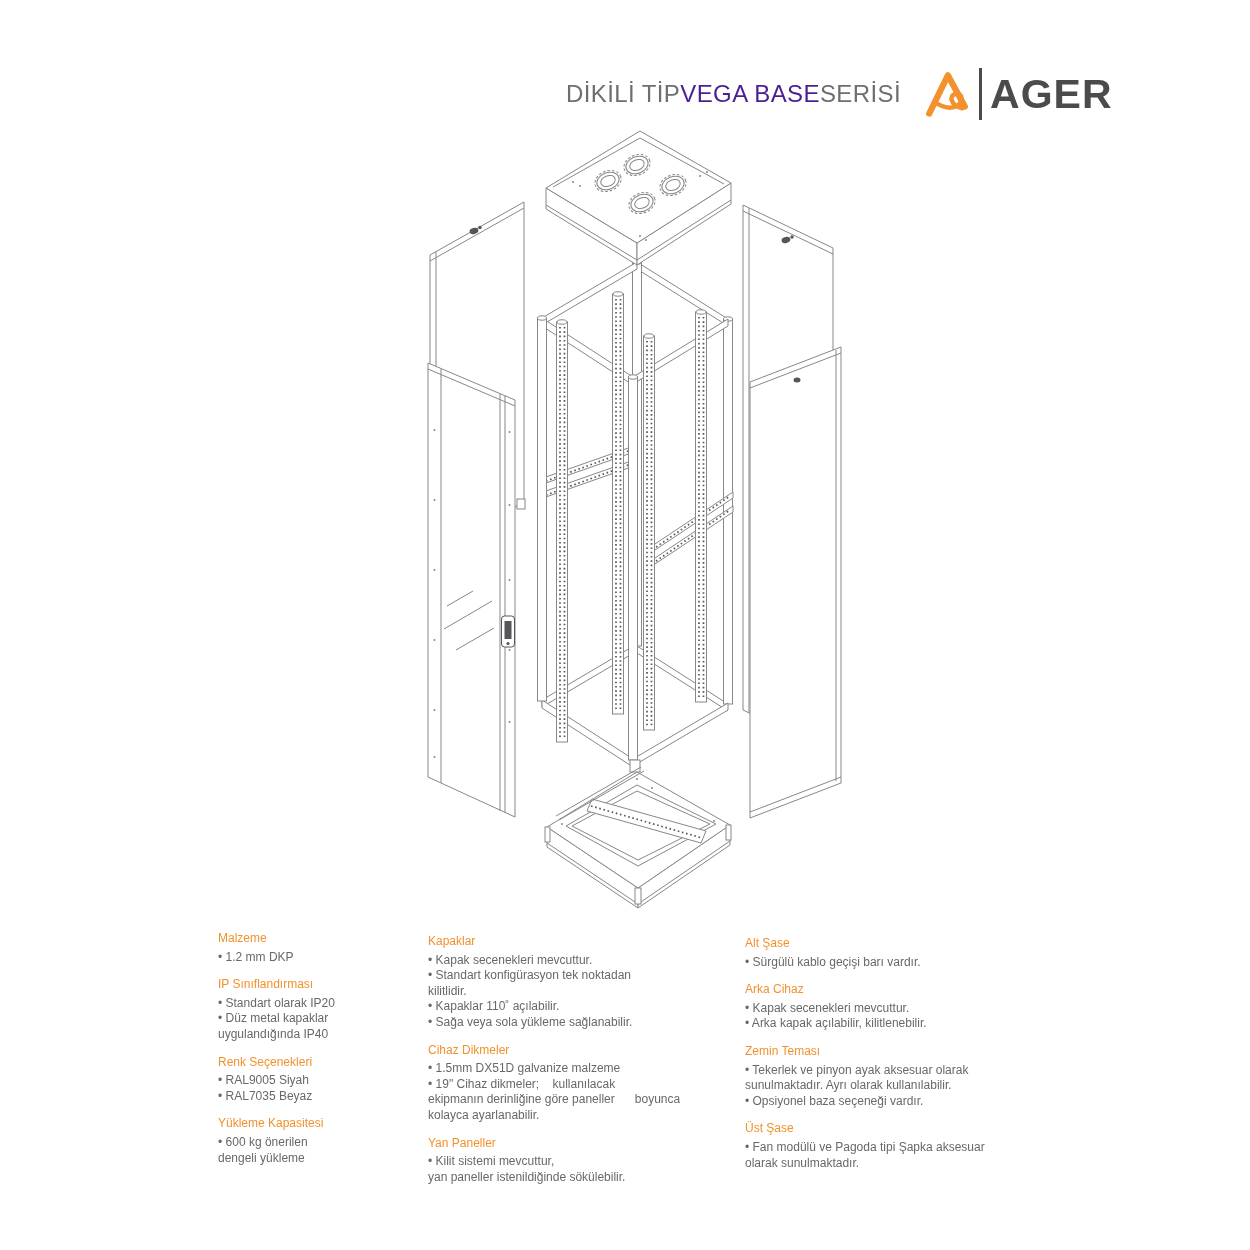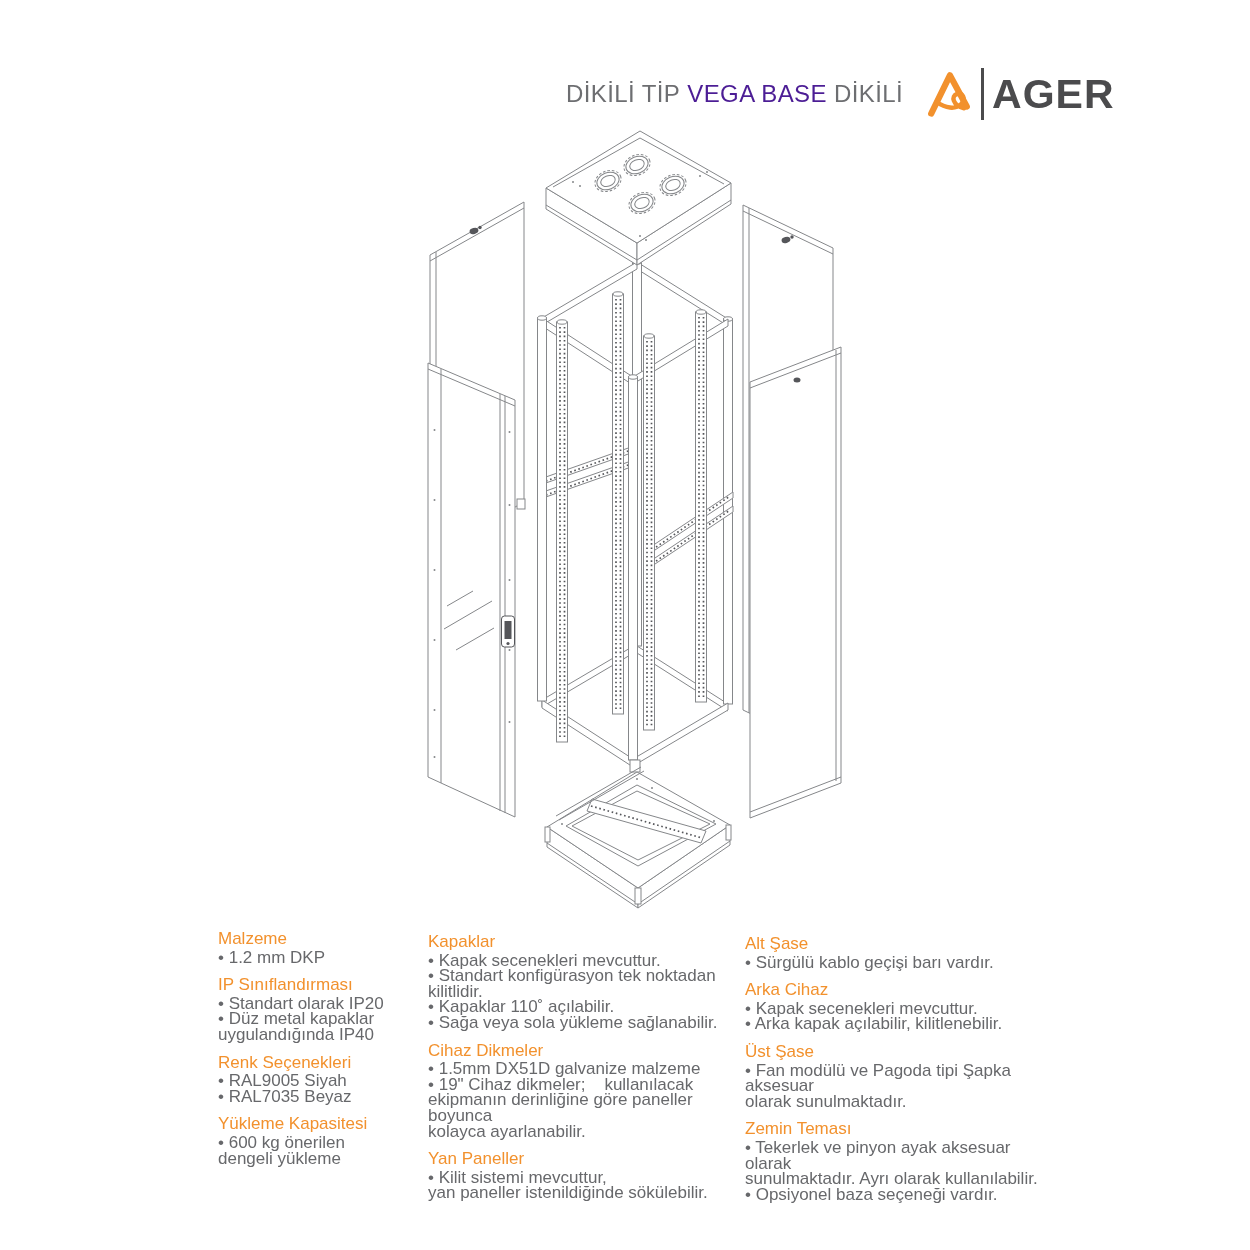--- a/index.html
+++ b/index.html
@@ -1,53 +1,53 @@
 <!DOCTYPE html>
 <html><head>
 <meta charset="utf-8">
 <style>
   html,body{margin:0;padding:0;background:#ffffff;}
   .page{position:relative;width:1250px;height:1250px;background:#fff;overflow:hidden;
         font-family:"Liberation Sans",sans-serif;}
   
   .hdr{position:absolute;top:64px;left:566px;height:60px;display:flex;align-items:center;}
-  .title{display:flex;align-items:center;gap:7px;font-size:24px;letter-spacing:.4px;
+  .title{display:flex;align-items:center;font-size:24px;letter-spacing:.4px;
          color:#6d6e71;white-space:nowrap;}
   .t-orange{color:#4c1d95;}
   .logo{display:flex;align-items:center;gap:8px;margin-left:22px;}
   .logo-mark{width:48px;height:54px;}
   .logo-divider{width:3px;height:52px;background:#4b4b4d;}
   .logo-text{font-size:41px;font-weight:bold;color:#4b4b4d;letter-spacing:1px;line-height:1;}
   
   .diagram{position:absolute;left:400px;top:120px;width:470px;height:790px;}
   .ln{stroke:#85878a;stroke-width:1;fill:none;}
   .pnl{fill:#ffffff;stroke:#85878a;stroke-width:1;}
   .holes{stroke:#55565a;stroke-width:1.7;stroke-dasharray:1.6 2.7;fill:none;}
   .dash{stroke-dasharray:2.6 1.9;}
   .dot{fill:#85878a;}
   .dk{fill:#55565a;}
   
-  .spec-col{position:absolute;font-size:17px;line-height:15.6px;color:#67686b;}
+  .spec-col{position:absolute;font-size:12px;line-height:15.6px;color:#67686b;}
   .col1{left:218px;top:931px;width:200px;}
   .col2{left:428px;top:934px;width:305px;}
   .col3{left:745px;top:936px;width:300px;}
   .spec-section{margin-bottom:12px;}
   .spec-heading{color:#f2912d;margin-bottom:3px;}
   .spec-line{white-space:pre-wrap;}
 </style>
 </head>
 <body>
 
 <div class="page">
 
   <header class="hdr">
     <div class="title">
       <span class="t-gray">DİKİLİ TİP</span>
       <span class="t-orange">VEGA BASE</span>
-      <span class="t-gray">DİKİLİ</span>
+      <span class="t-gray">SERİSİ</span>
     </div>
     <div class="logo">
       <svg class="logo-mark" viewBox="0 0 54 56">
         <path d="M7 50 L28 7 L47 42" fill="none" stroke="#f2912d" stroke-width="7" stroke-linecap="round" stroke-linejoin="round"></path>
         <path d="M13 37 C23 44 34 46 41 39 C46 34 43 26 36 28 C29 30 31 41 44 44" fill="none" stroke="#f2912d" stroke-width="5" stroke-linecap="round"></path>
       </svg>
       <div class="logo-divider"></div>
       <span class="logo-text">AGER</span>
     </div>
   </header>
@@ -283,26 +283,26 @@
         <div class="spec-section">
           <div class="spec-heading">Alt Şase</div>
           <div class="spec-line">• Sürgülü kablo geçişi barı vardır.</div>
         </div>
         <div class="spec-section">
           <div class="spec-heading">Arka Cihaz</div>
           <div class="spec-line">• Kapak secenekleri mevcuttur.</div>
           <div class="spec-line">• Arka kapak açılabilir, kilitlenebilir.</div>
         </div>
         <div class="spec-section">
-          <div class="spec-heading">Üst Şase</div>
-          <div class="spec-line">• Fan modülü ve Pagoda tipi Şapka aksesuar</div>
-          <div class="spec-line">olarak sunulmaktadır.</div>
-        </div>
-        <div class="spec-section">
           <div class="spec-heading">Zemin Teması</div>
           <div class="spec-line">• Tekerlek ve pinyon ayak aksesuar olarak</div>
           <div class="spec-line">sunulmaktadır. Ayrı olarak kullanılabilir.</div>
           <div class="spec-line">• Opsiyonel baza seçeneği vardır.</div>
         </div>
+        <div class="spec-section">
+          <div class="spec-heading">Üst Şase</div>
+          <div class="spec-line">• Fan modülü ve Pagoda tipi Şapka aksesuar</div>
+          <div class="spec-line">olarak sunulmaktadır.</div>
+        </div>
       </div>
   </main>
 
 </div>
 
 </body></html>

